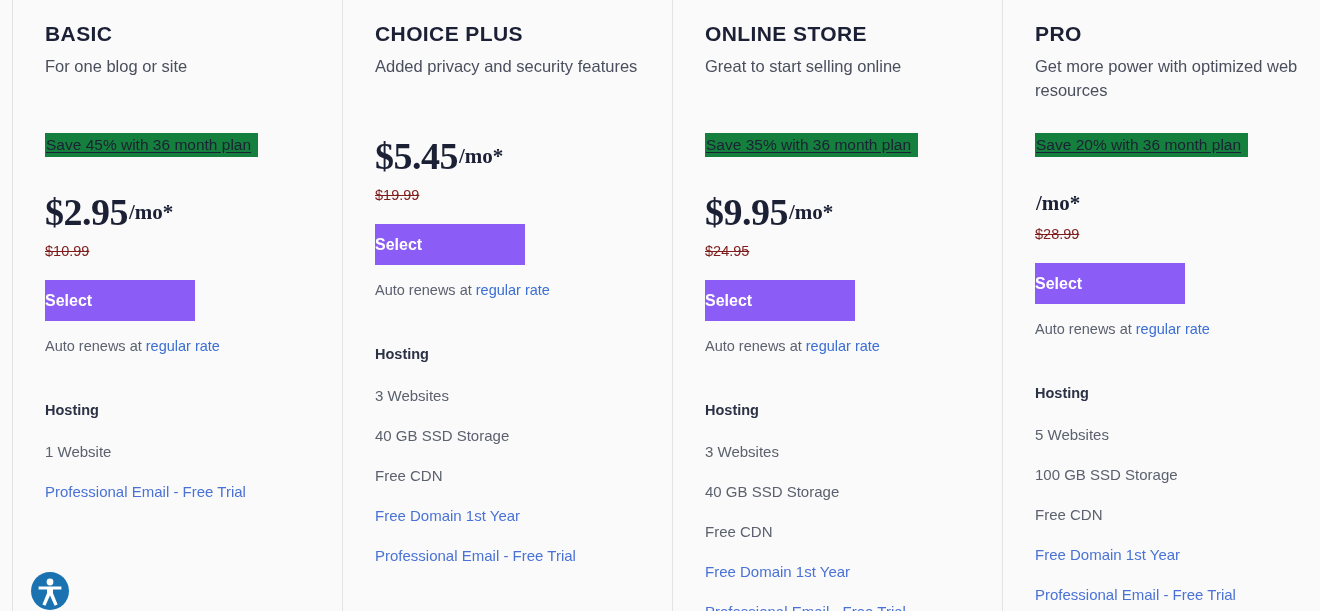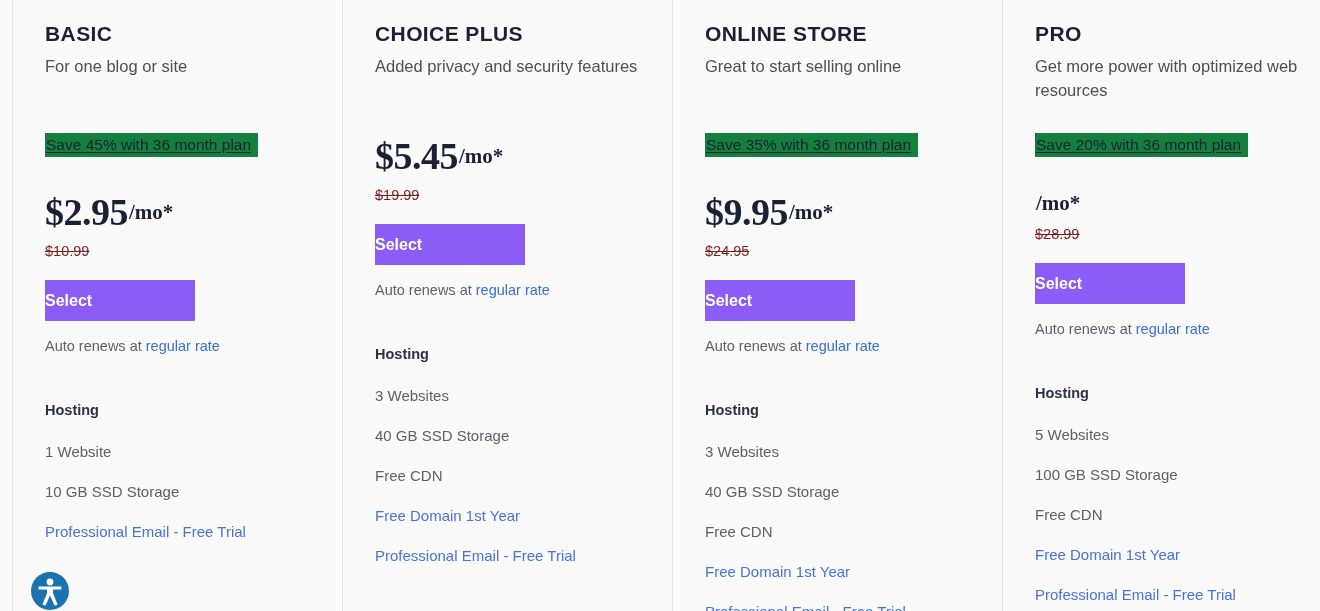--- a/index.html
+++ b/index.html
@@ -166,21 +166,20 @@
       <div class="price-row">
         <span class="price-amount">$2.95</span>
         <span class="price-period">/mo*</span>
       </div>
       <div class="normally-row"><span></span><span class="normally-strike">$10.99</span></div>
       <button class="select-button">Select</button>
       <div class="renew-note"><span>Auto renews at </span><span class="renew-link">regular rate</span></div>
       <div class="features-block">
         <div class="features-heading">Hosting</div>
         <div class="feature-item">1 Website</div>
-        <div class="feature-item">10 GB SSD Storage</div>
         <div class="feature-item link">Professional Email - Free Trial</div>
       </div>
       <div class="a11y-widget"><svg width="40" height="40" viewBox="0 0 40 40" aria-hidden="true">
           <circle cx="20" cy="20" r="19" fill="#1a73b0"></circle>
           <circle cx="20" cy="11" r="3.4" fill="#ffffff"></circle>
           <path d="M8.6 15.6 L31.4 15.6 L31.4 18.4 L23 18.4 L23 22.2 L27.6 33.5 L24.6 34.7 L20 24.6 L15.4 34.7 L12.4 33.5 L17 22.2 L17 18.4 L8.6 18.4 Z" fill="#ffffff"></path>
         </svg></div>
     </div>
     <div class="plan-column">
       <div class="plan-title">CHOICE PLUS</div>

